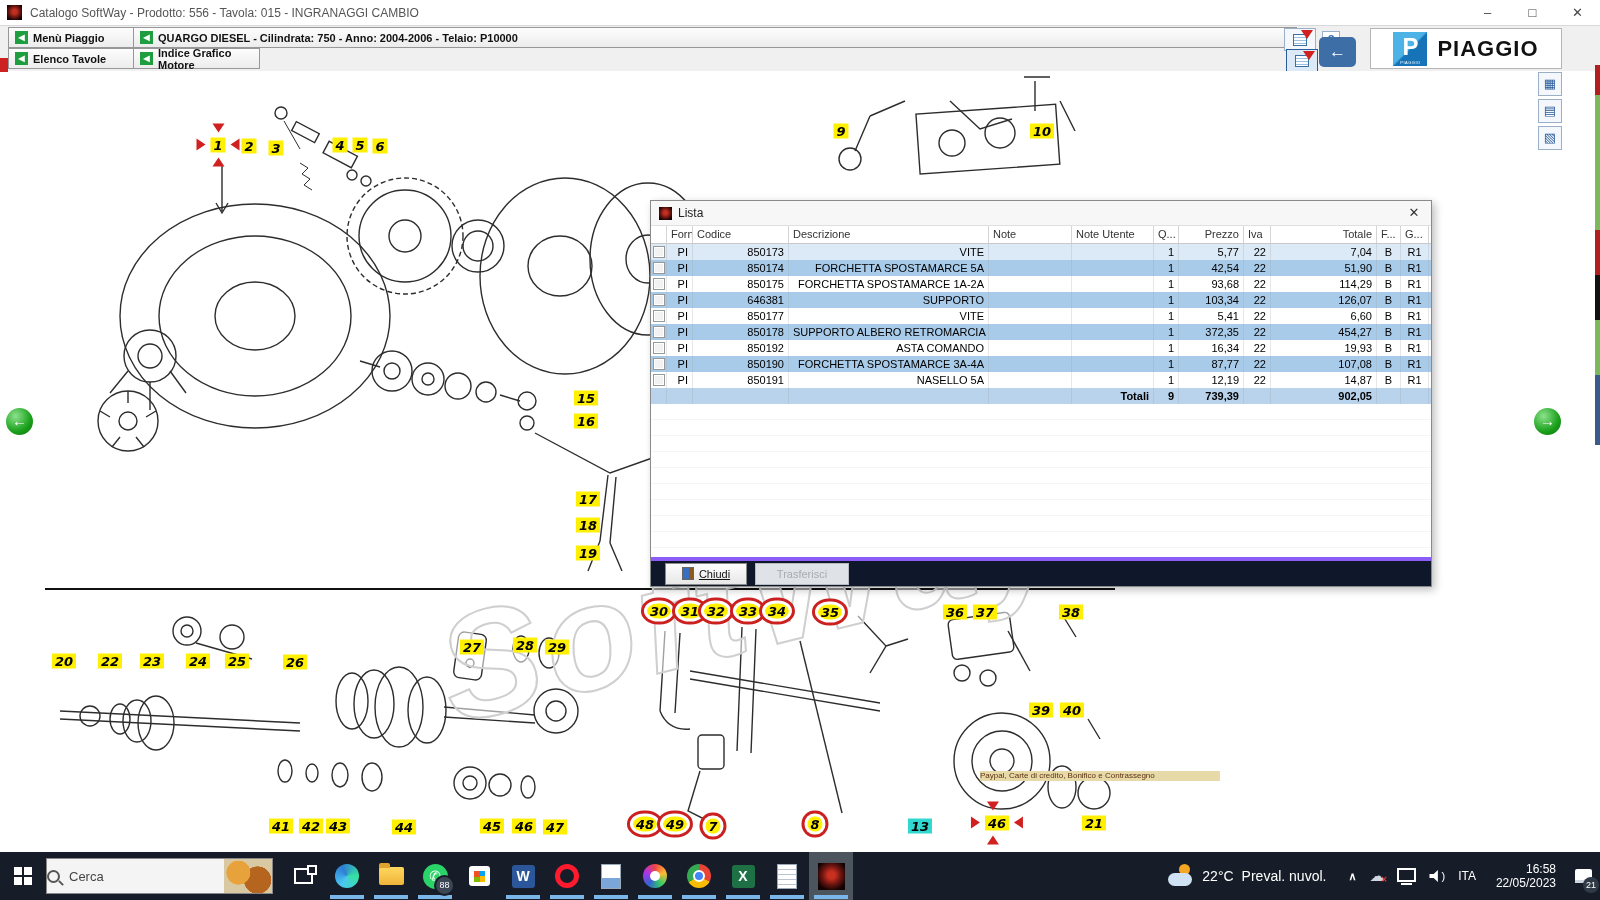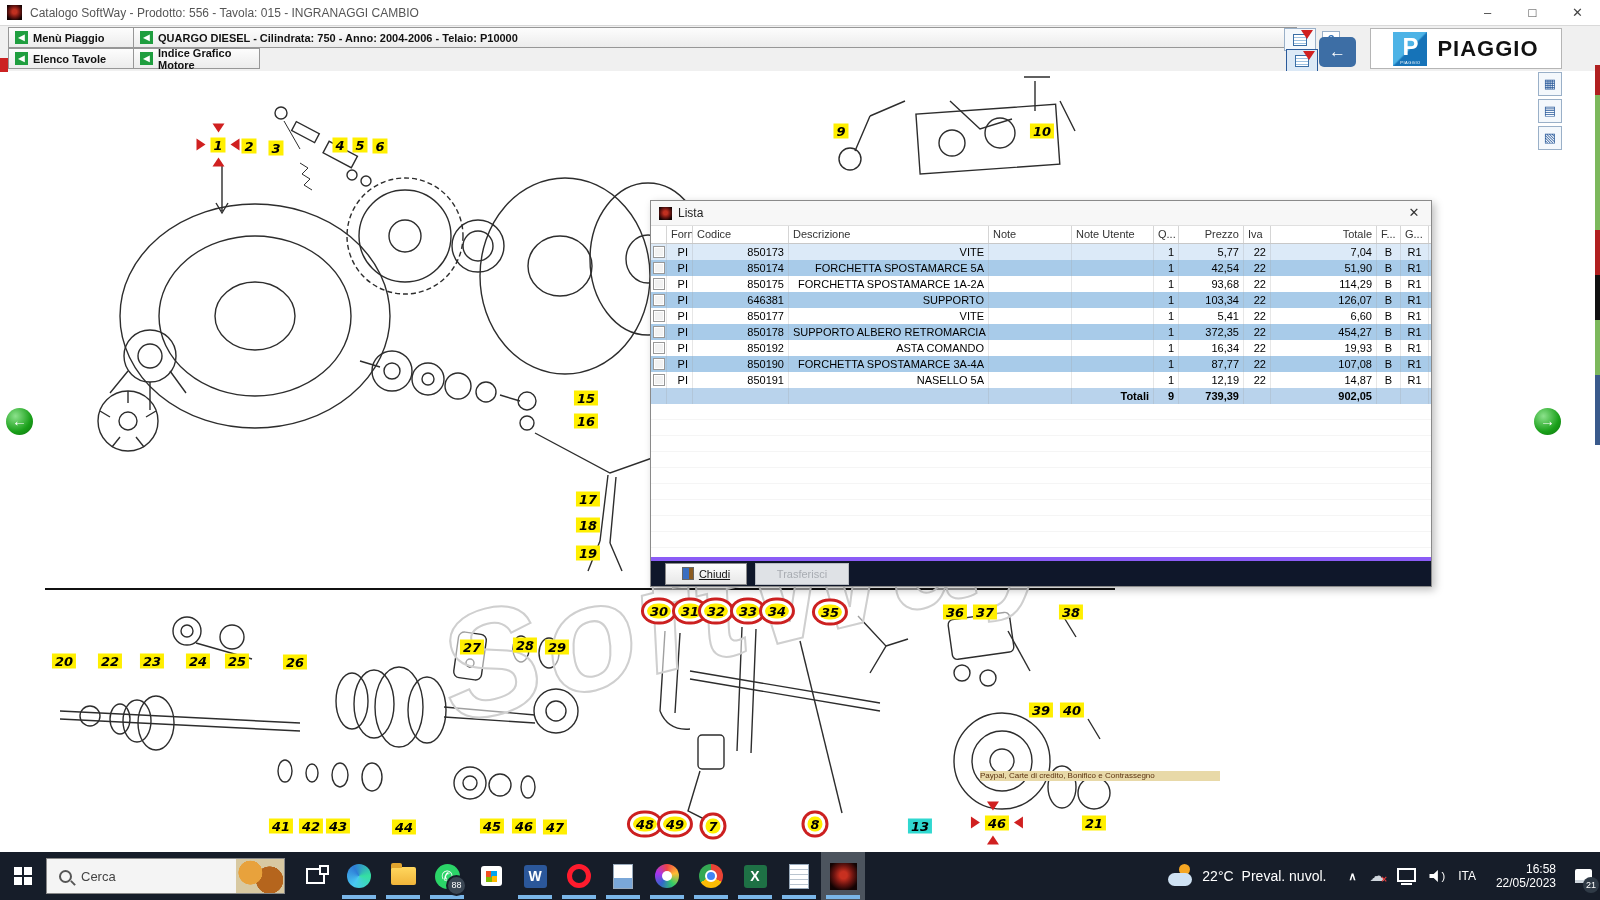--- a/index.html
+++ b/index.html
@@ -83,21 +83,21 @@
   .fbtn{height:20px;min-width:80px;background:linear-gradient(#fdfdfd,#e7e7e7);border:1px solid #8a8a8a;font-size:11px;color:#111;display:flex;align-items:center;justify-content:center;gap:5px;}
   .fbtn .u{text-decoration:underline;}
   .fbtn.disabled{background:#dfe2e6;border-color:#b8bcc2;color:#a8acb2;}
   .i-door{width:10px;height:11px;background:linear-gradient(90deg,#3a6ec0 60%,#8a5a20 60%);border:1px solid #666;}
 
   
   .taskbar{position:absolute;left:0;top:852px;width:1600px;height:48px;background:#161d29;z-index:20;display:flex;align-items:center;}
   .start{width:46px;height:48px;display:flex;align-items:center;justify-content:center;}
   .win{display:grid;grid-template-columns:8px 8px;grid-template-rows:8px 8px;gap:2px;}
   .win i{background:#fff;}
-  .searchbox{width:225px;height:34px;background:#f4f4f4;border:1px solid #888;display:flex;align-items:center;gap:9px;padding-left:12px;position:relative;}
+  .searchbox{width:225px;height:34px;background:#f4f4f4;border:1px solid #888;display:flex;align-items:center;gap:9px;padding-left:0;position:relative;}
   .sicon{width:9px;height:9px;border:2px solid #555;border-radius:50%;position:relative;flex:0 0 auto;}
   .sicon::after{content:'';position:absolute;width:2px;height:6px;background:#555;transform:rotate(-45deg);bottom:-5px;right:-4px;}
   .searchbox .lbl{font-size:13px;color:#444;}
   .sthumb{position:absolute;right:0;top:0;bottom:0;width:48px;background:radial-gradient(circle at 30% 40%,#e8a23c 0 30%,rgba(0,0,0,0) 31%),radial-gradient(circle at 70% 62%,#b5651d 0 34%,rgba(0,0,0,0) 35%),#d8c9a2;}
   .apps{display:flex;align-items:center;height:48px;margin-left:8px;}
   .app{width:44px;height:48px;display:flex;align-items:center;justify-content:center;position:relative;}
   .app.open::after{content:'';position:absolute;bottom:1px;left:5px;right:5px;height:4px;background:#7ab6e8;}
   .app.active{background:#4c545e;}
   .badge{position:absolute;bottom:4px;right:2px;background:#3b4754;color:#fff;border-radius:50%;font-size:9px;width:17px;height:17px;line-height:17px;text-align:center;border:2px solid #161d29;z-index:2;}
   .tv{width:15px;height:12px;border:2px solid #fff;position:relative;}

